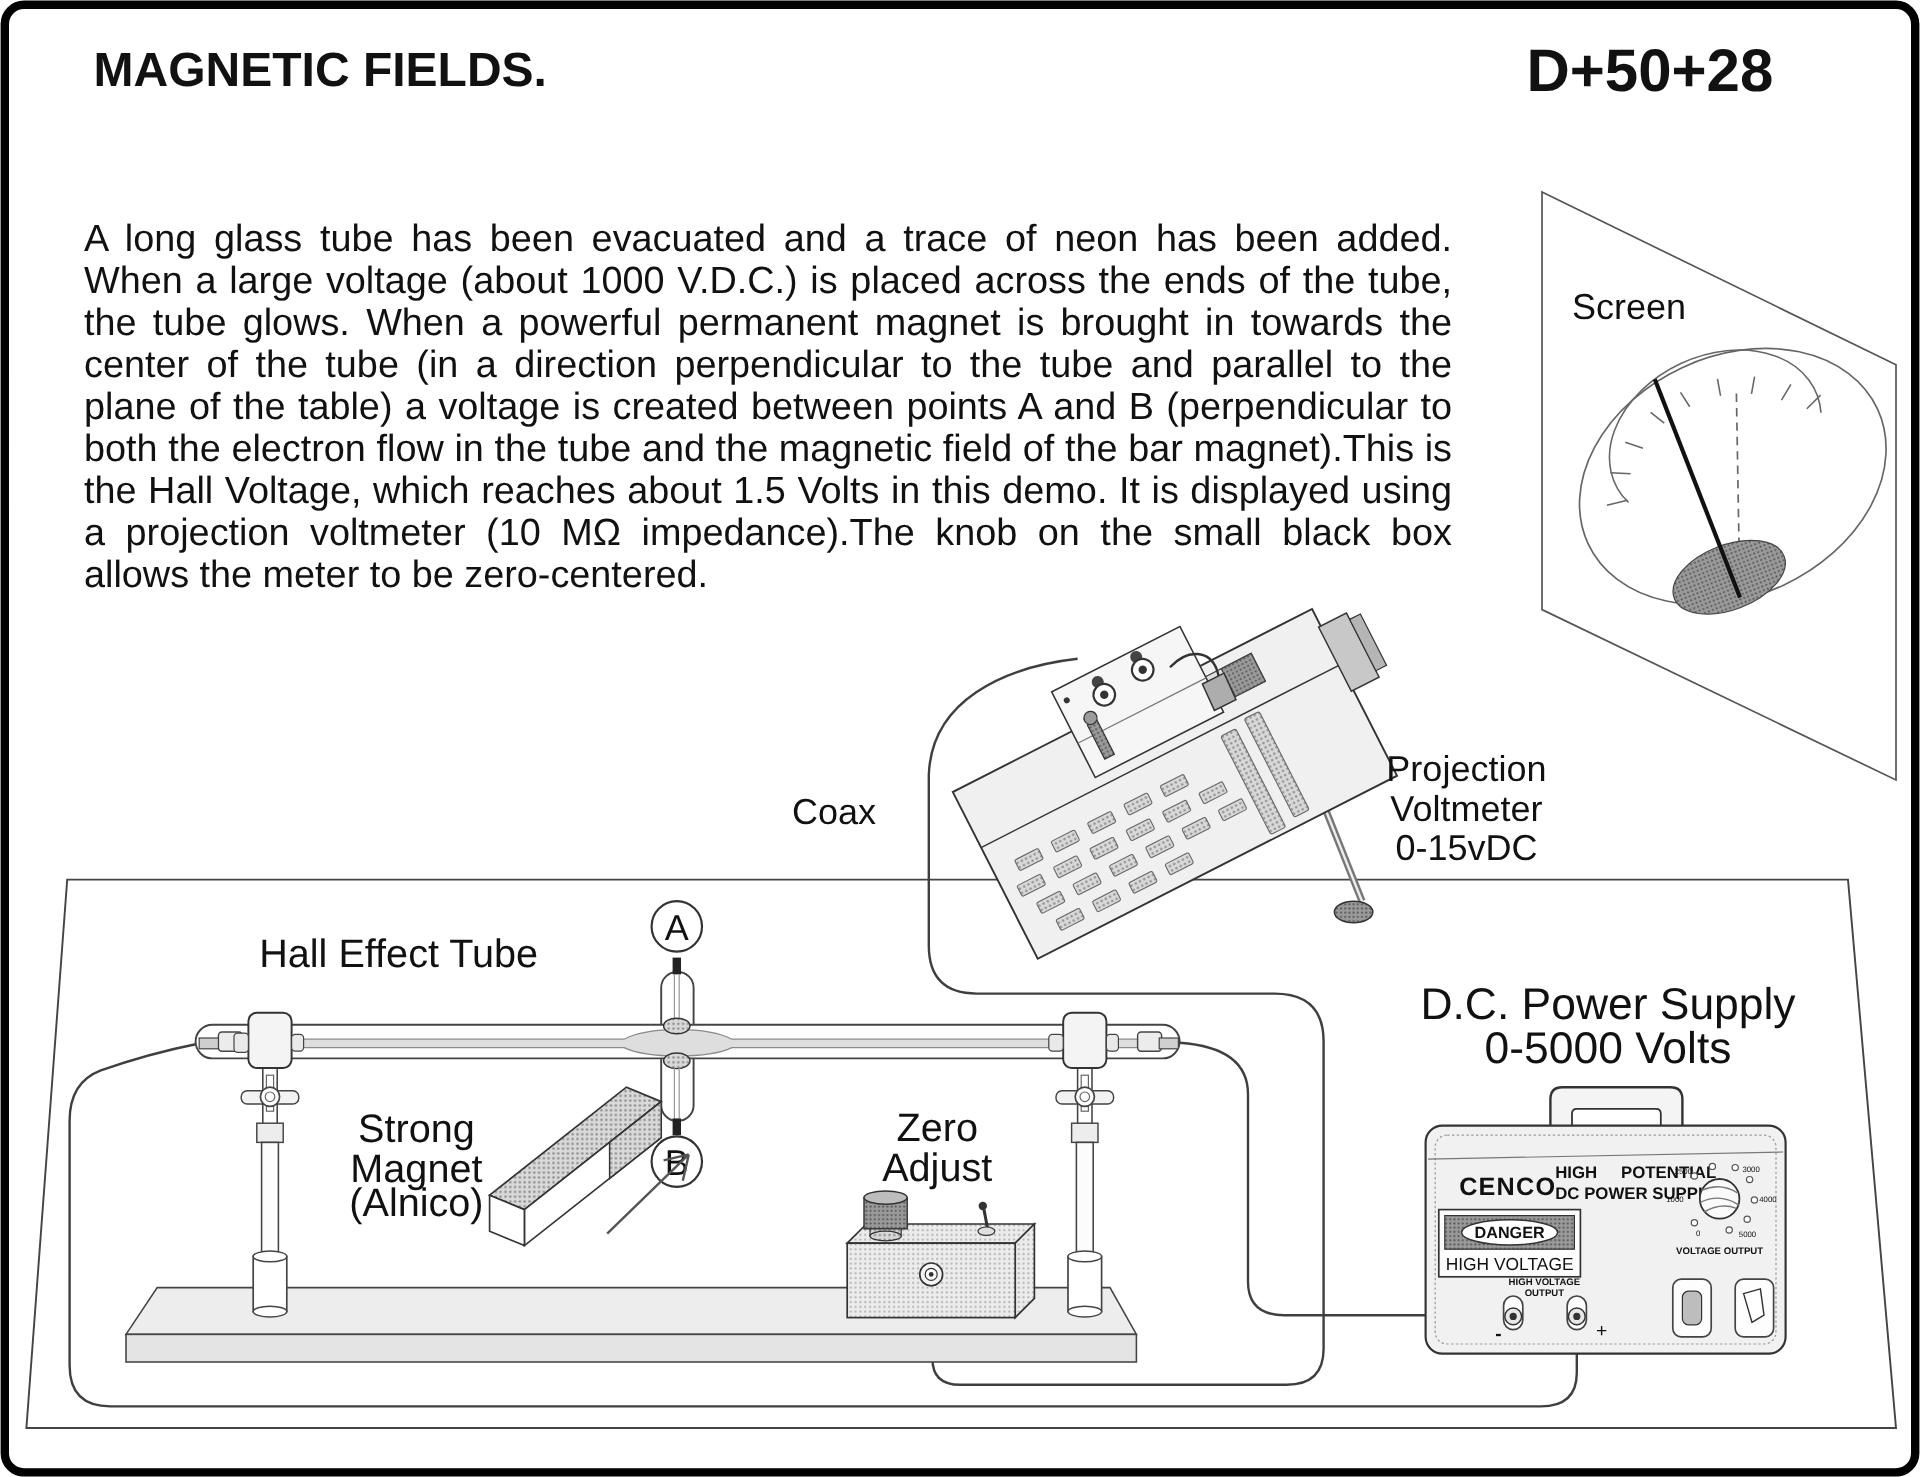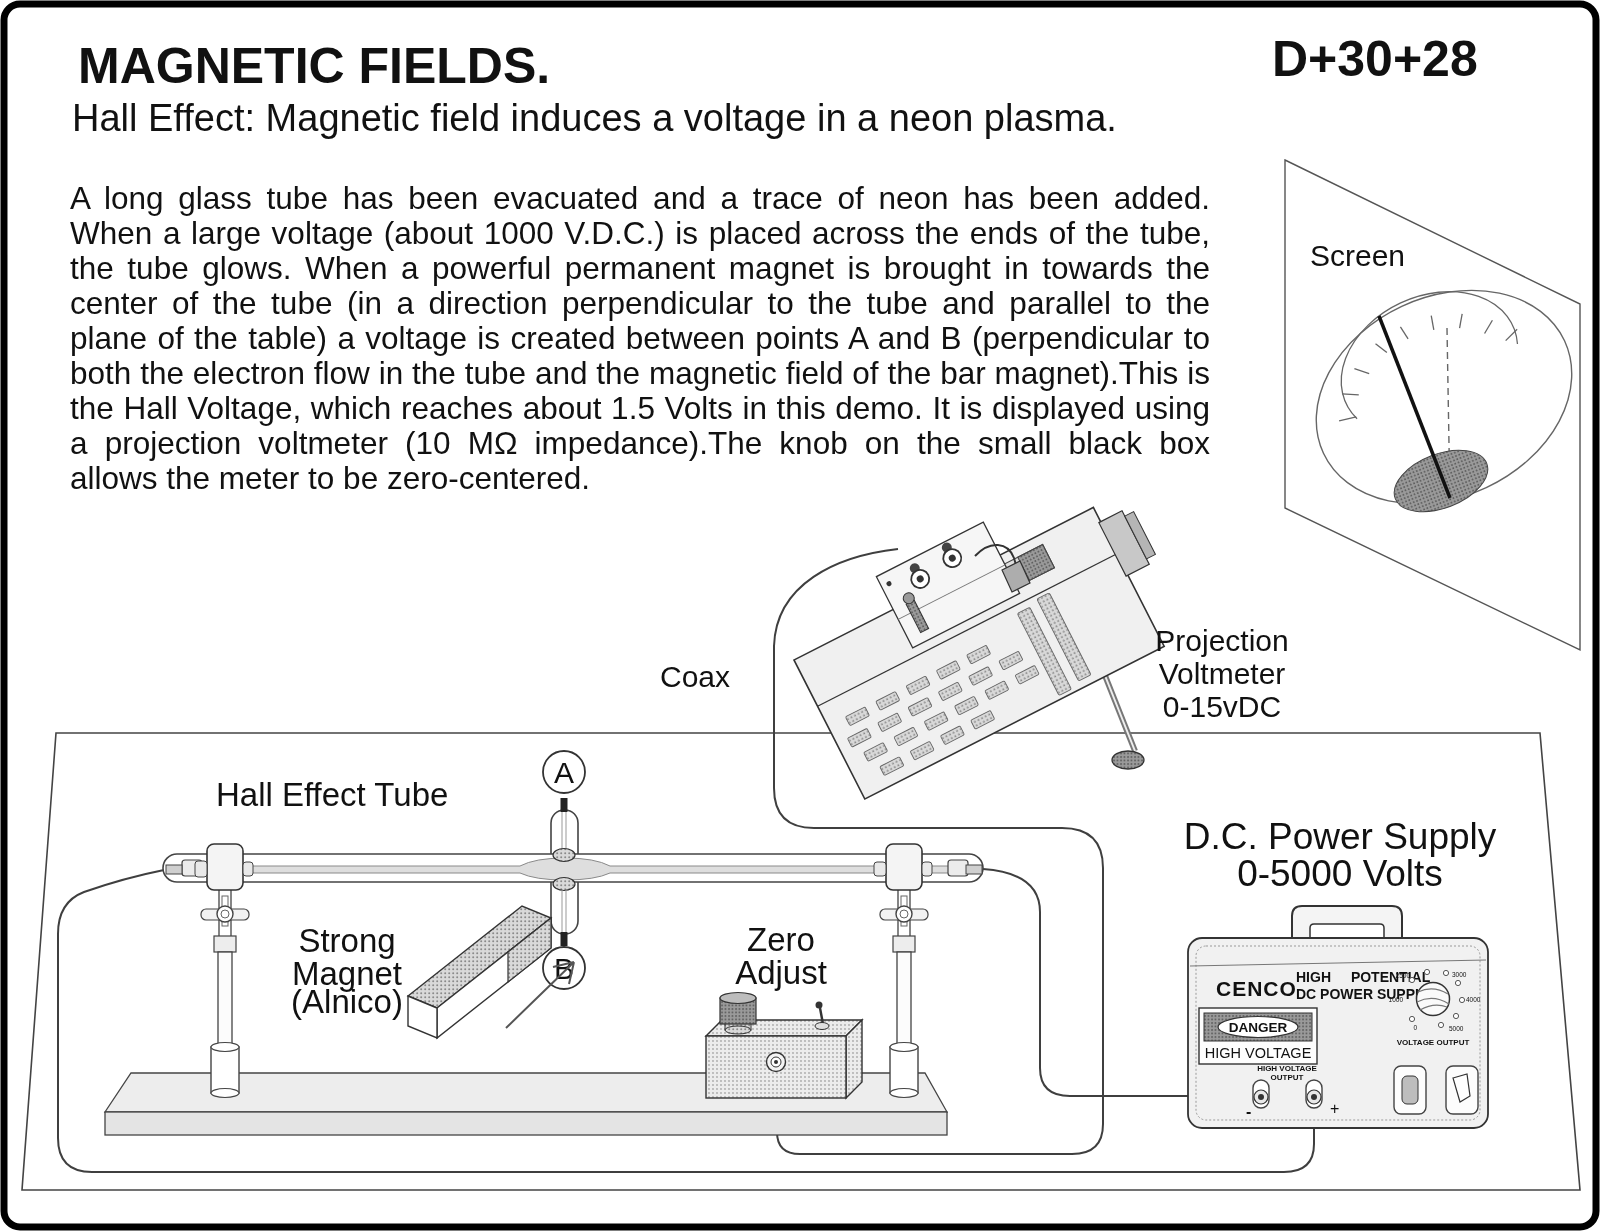--- a/index.html
+++ b/index.html
@@ -1,34 +1,33 @@
 <!DOCTYPE html>
 <html><head>
 <meta charset="utf-8">
 <style>
   html,body{margin:0;padding:0;background:#fff;}
   #page{position:relative;width:1600px;height:1231px;background:#fff;overflow:hidden;
         font-family:"Liberation Sans","DejaVu Sans",sans-serif;color:#111;}
   .abs{position:absolute;}
-  #title{left:78px;top:37px;font-size:50px;font-weight:bold;letter-spacing:0px;}
+  #title{left:78px;top:37px;font-size:40px;font-weight:bold;letter-spacing:0px;}
   #code{left:1272px;top:30px;font-size:50px;font-weight:bold;}
   #subtitle{left:72px;top:97px;font-size:38px;}
   #bodytext{left:70px;top:181px;width:1140px;font-size:31.5px;line-height:35px;
             text-align:justify;text-align-last:left;}
   svg{position:absolute;left:0;top:0;}
   text{font-family:"Liberation Sans","DejaVu Sans",sans-serif;fill:#111;}
 </style>
 </head>
 <body>
 
 <div id="page">
 
   <div id="title" class="abs">MAGNETIC FIELDS.</div>
-  <div id="code" class="abs">D+30+28</div>
-  <div id="subtitle" class="abs">Hall Effect: Magnetic field induces a voltage in a neon plasma.</div>
+  <div id="code" class="abs">D+50+28</div>
   <div id="bodytext" class="abs">A long glass tube has been evacuated and a trace of neon has been added.  When a large voltage (about 1000 V.D.C.) is placed across the ends of the tube, the tube glows. When a powerful permanent magnet is brought in towards the center of the tube (in a direction perpendicular to the tube and parallel to the plane of the table) a voltage is created between points A and B (perpendicular to both the electron flow in the tube and the magnetic field of the bar magnet).This is the Hall Voltage, which reaches about 1.5 Volts in this demo. It is displayed using a projection voltmeter (10 MΩ impedance).The knob on the small black box allows the meter to be  zero-centered.</div>
 
   <svg width="1600" height="1231" viewBox="0 0 1600 1231">
     <defs>
       <pattern id="dotsLight" width="4" height="4" patternUnits="userSpaceOnUse">
         <rect width="4" height="4" fill="#ececec"></rect>
           <circle cx="1" cy="1" r="0.9" fill="#a9a9a9"></circle>
       </pattern>
       <pattern id="dotsMid" width="4" height="4" patternUnits="userSpaceOnUse">
         <rect width="4" height="4" fill="#d9d9d9"></rect>

